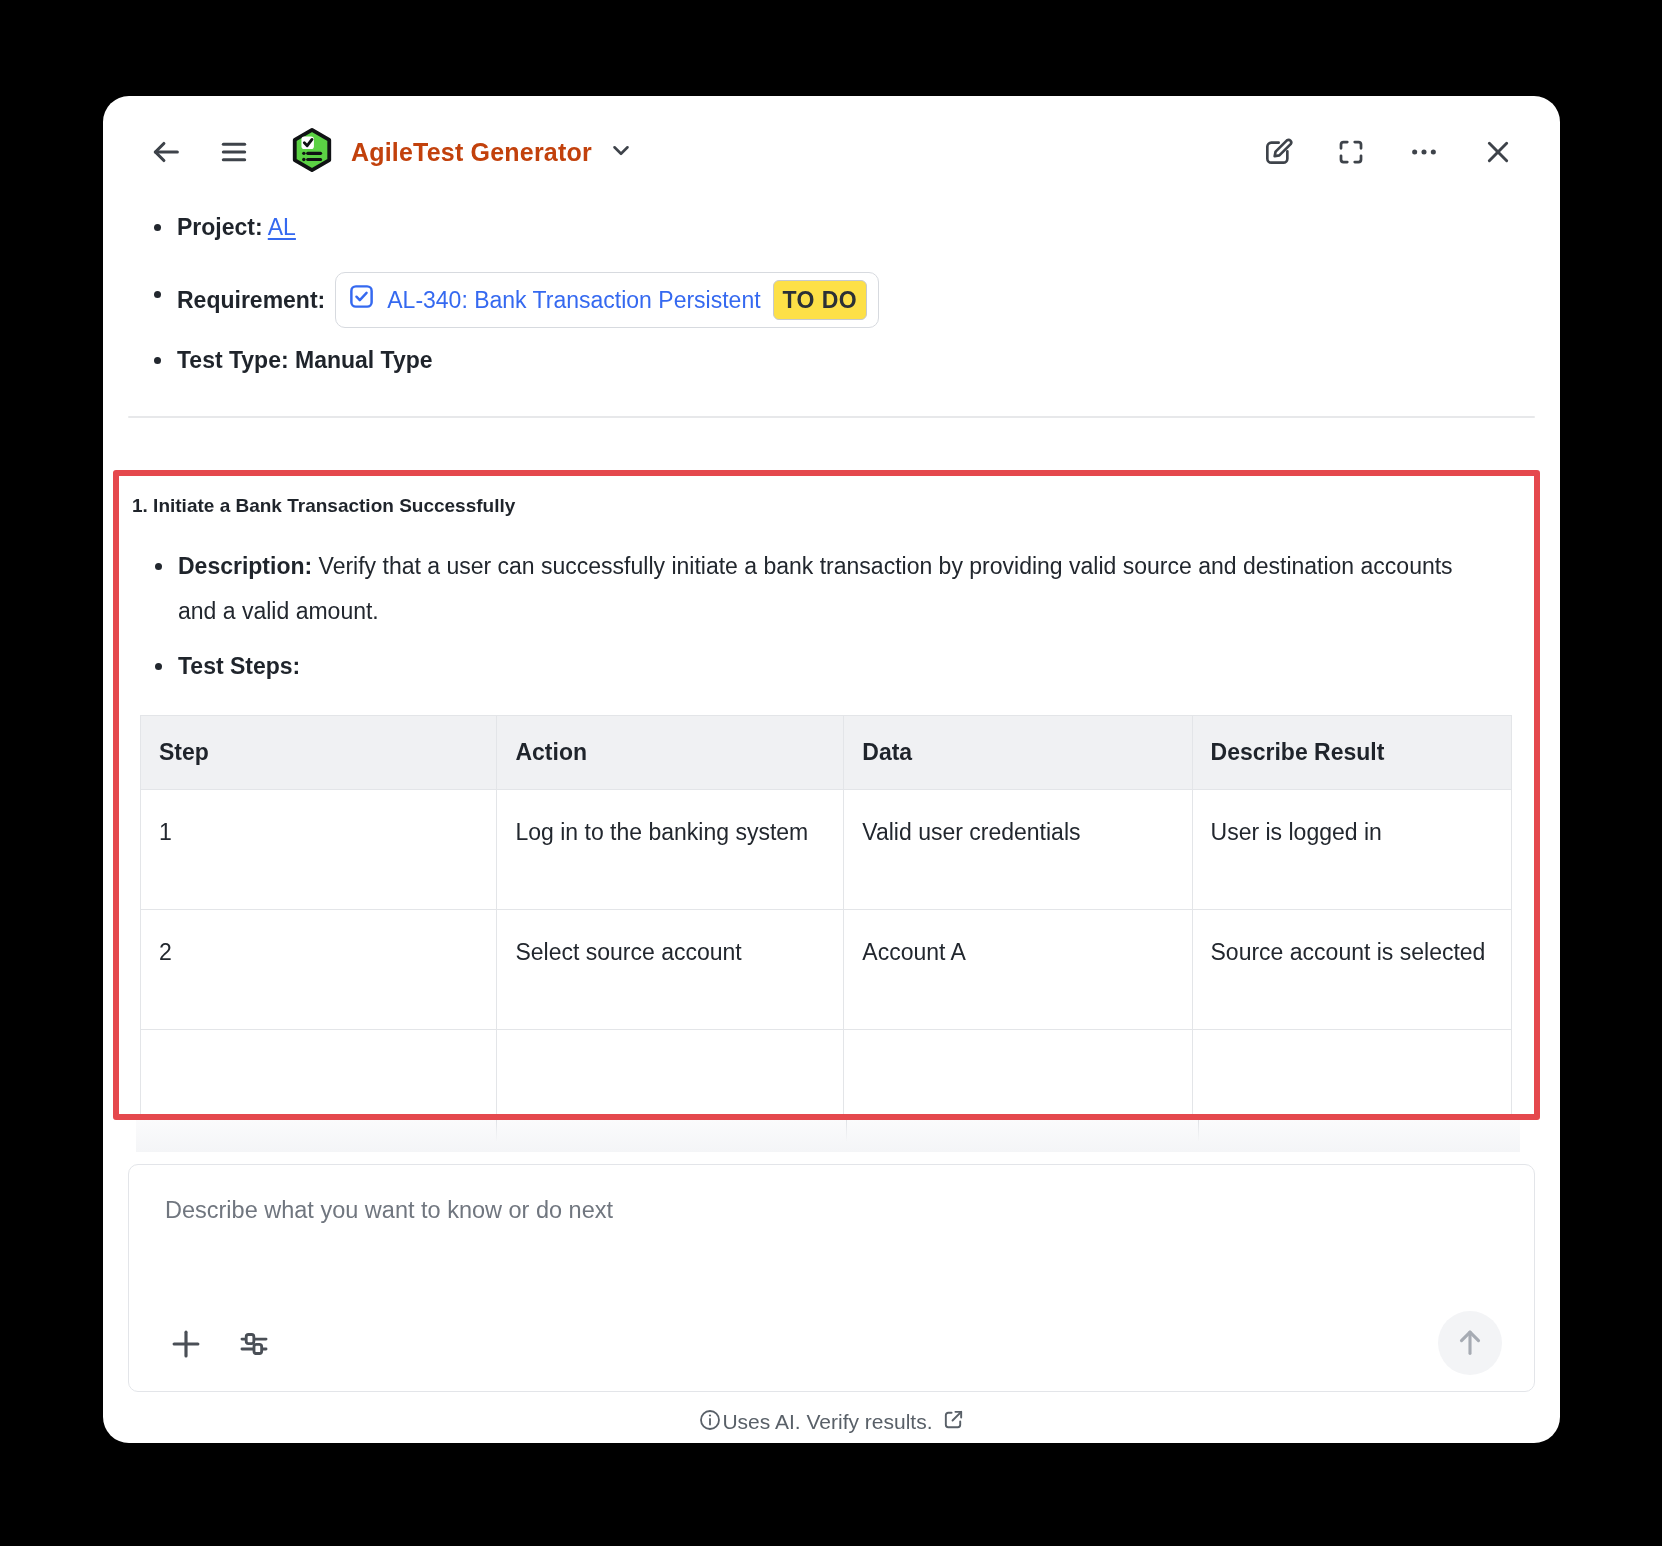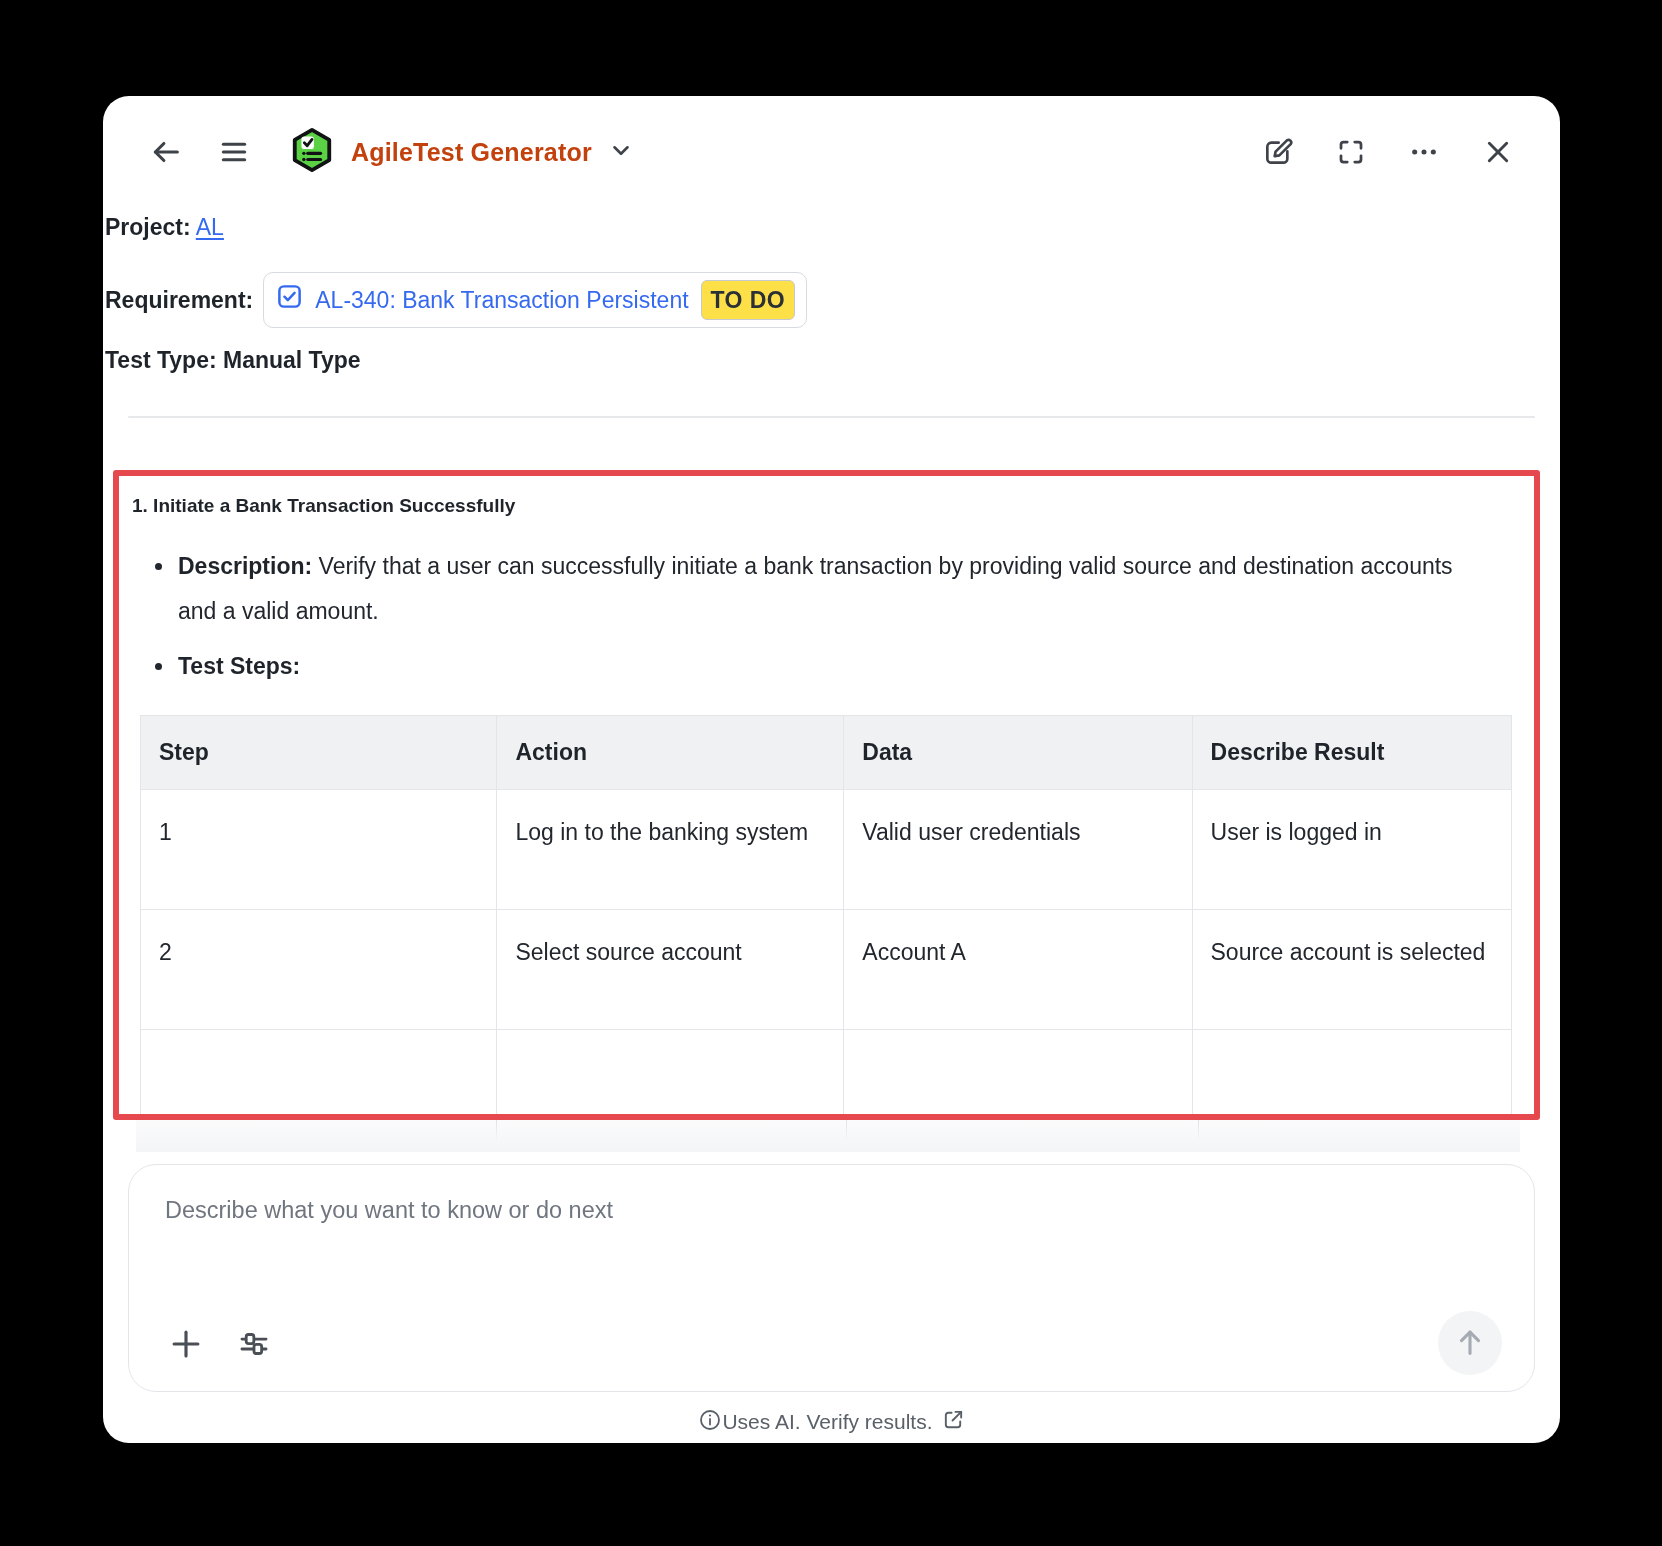--- a/index.html
+++ b/index.html
@@ -23,21 +23,21 @@
     display:flex; align-items:center;
     padding:34px 46px 0 46px; height:78px;
   }
   .icon-btn{ border:none; background:none; cursor:pointer; display:flex; align-items:center; justify-content:center; padding:0; }
   .icon-btn svg{ display:block; }
   .hdr .left{ display:flex; align-items:center; gap:34px; }
   .app{ display:flex; align-items:center; gap:16px; margin-left:4px; }
   .app-title{ font-size:25px; font-weight:700; letter-spacing:.2px; color:#c2410c; }
   .hdr .right{ margin-left:auto; display:flex; align-items:center; gap:42px; }
   
-  .meta{ list-style:disc; margin:38px 0 0 0; }
+  .meta{ list-style:disc; margin:38px 0 0 0; padding-left:72px; }
   .meta li{ font-size:23px; line-height:31px; margin-bottom:21px; padding-left:2px; }
   .meta li.req{ margin-bottom:17px; }
   .lbl{ font-weight:700; color:#1f242b; }
   a.plain-link{ color:#3569f0; text-decoration:underline; text-underline-offset:3px; }
   .req-row{ display:inline-flex; align-items:center; vertical-align:middle;margin-top:8px; }
   .issue-chip{
     display:inline-flex; align-items:center; gap:12px;
     border:1.5px solid #d7dadf; border-radius:10px;
     padding:7px 11px 7px 12px; margin-left:10px; background:#fff; cursor:pointer;
   }
@@ -79,21 +79,21 @@
     position:relative; height:32px; margin:0 40px 0 33px;
     background:linear-gradient(to bottom,#fbfbfc,#f4f5f7);
   }
   .fade-strip .vline{
     position:absolute; top:0; width:1px; height:22px;
     background:linear-gradient(to bottom,#dfe1e5,rgba(223,225,229,0));
   }
   
   .composer{
     position:relative; margin:12px 25px 0 25px; height:228px;
-    border:1.5px solid #e3e5e9; border-radius:28px; background:#fff;
+    border:1.5px solid #e3e5e9; border-radius:10px; background:#fff;
   }
   .composer textarea{
     width:100%; height:150px; border:none; outline:none; resize:none;
     border-radius:20px 20px 0 0;
     padding:32px 36px; font-size:23.5px; color:#22272e;
     font-family:"Liberation Sans","DejaVu Sans",sans-serif; background:transparent;
   }
   .composer textarea::placeholder{ color:#70767f; opacity:1; }
   .composer-tools{ position:absolute; left:38px; bottom:28px; display:flex; align-items:center; gap:32px; }
   .send-btn{

